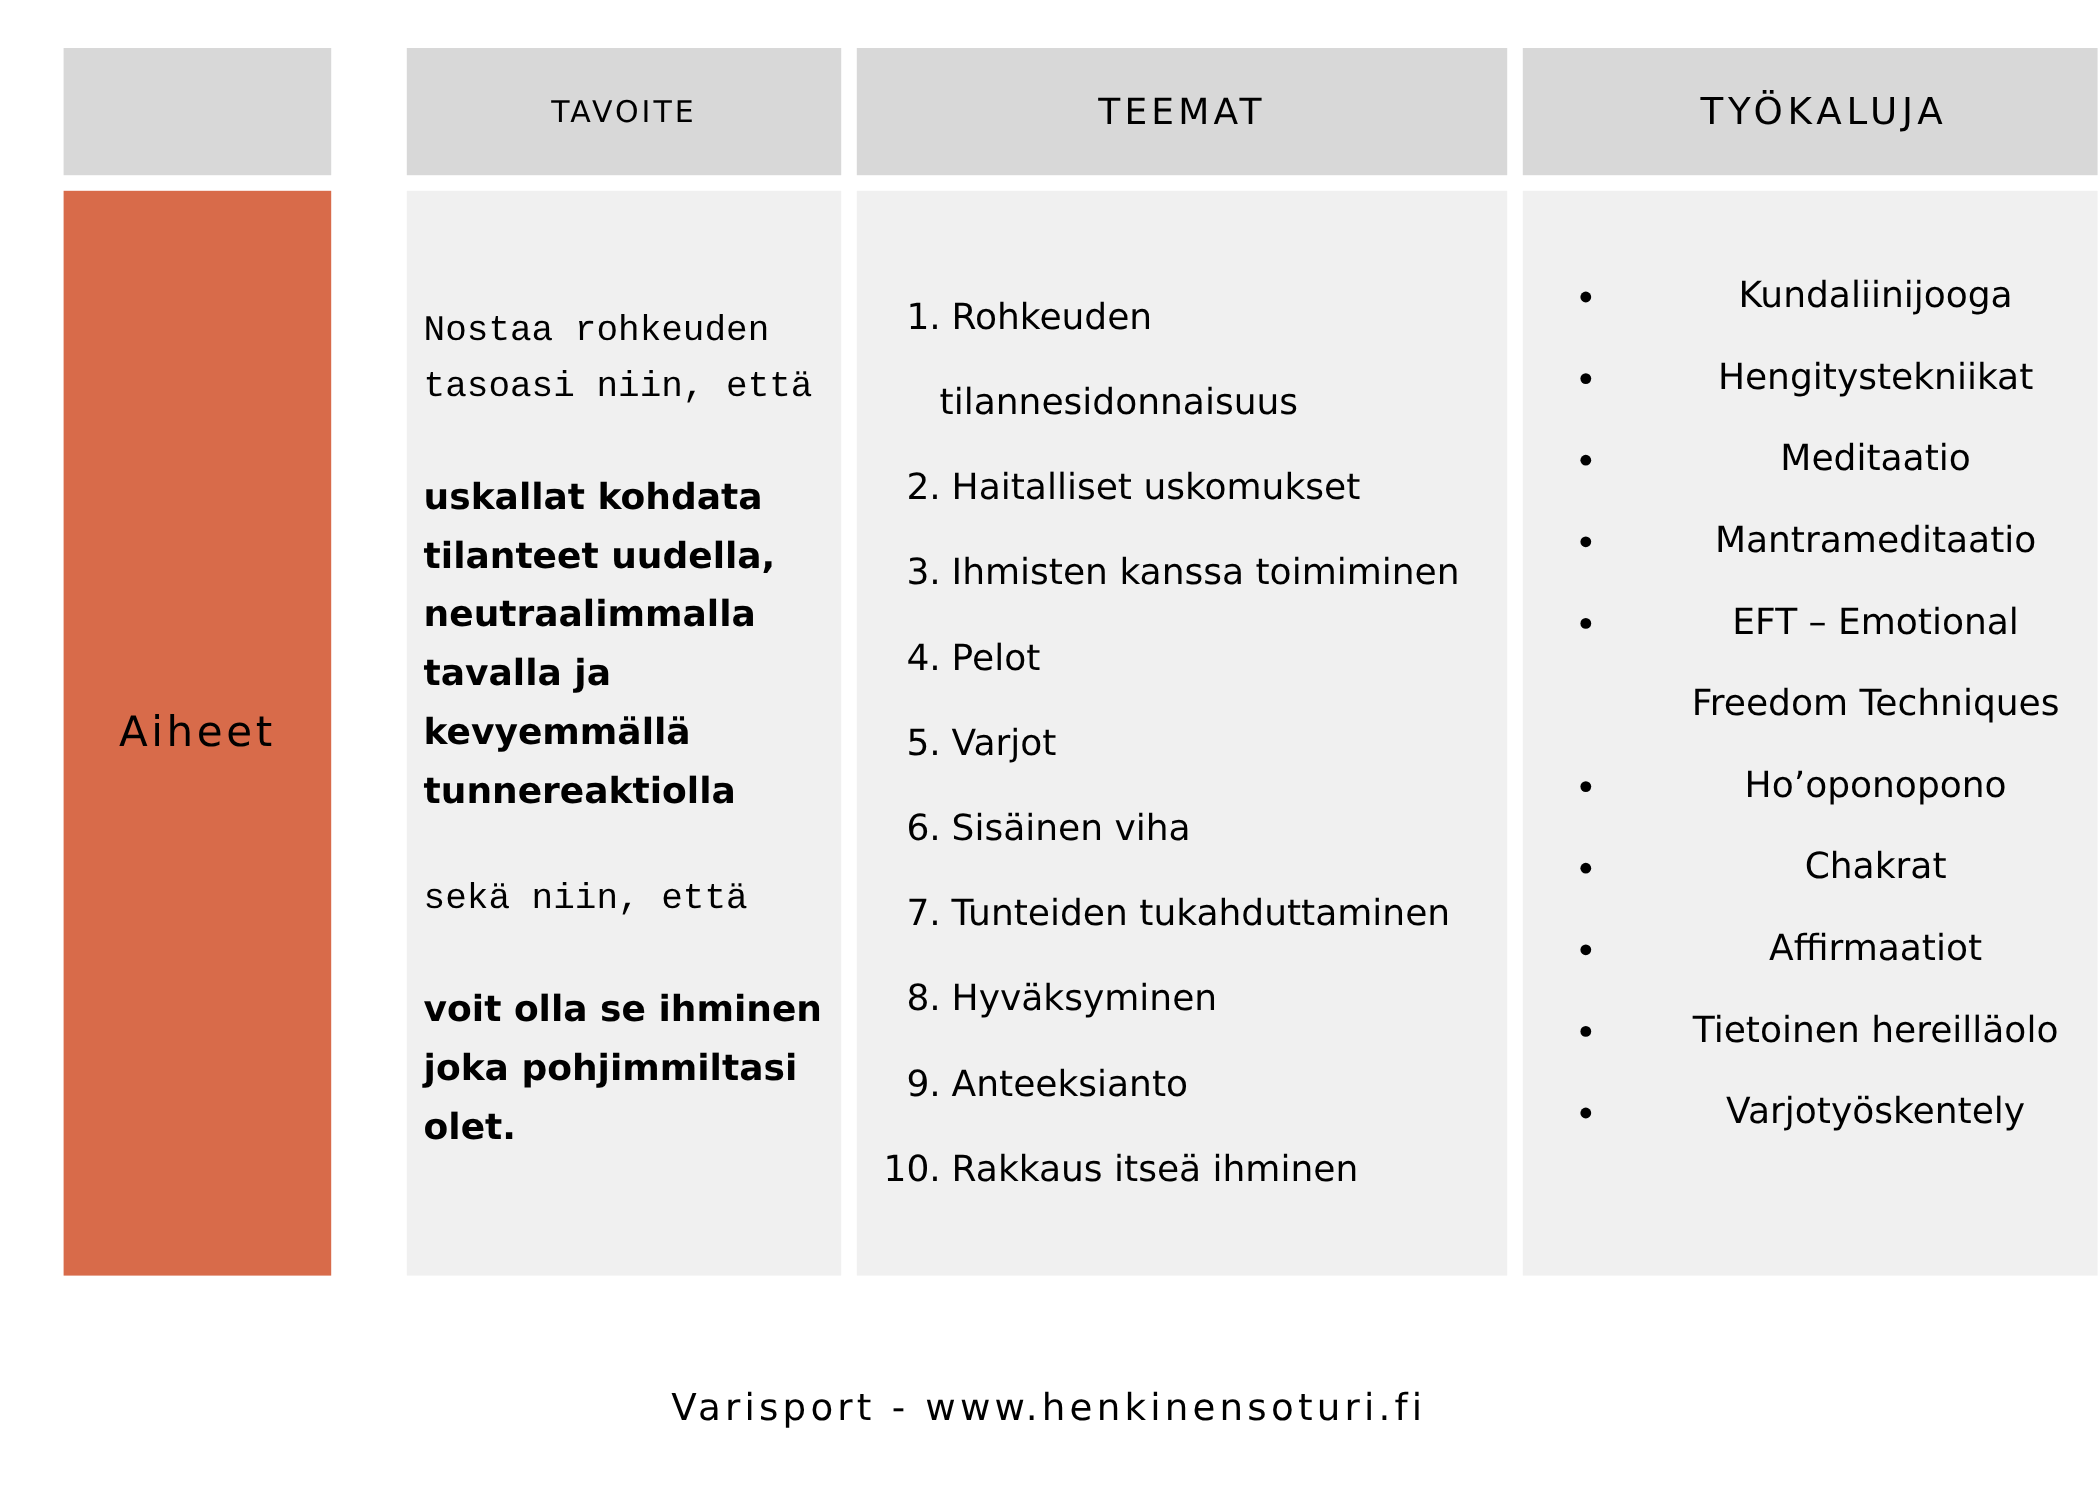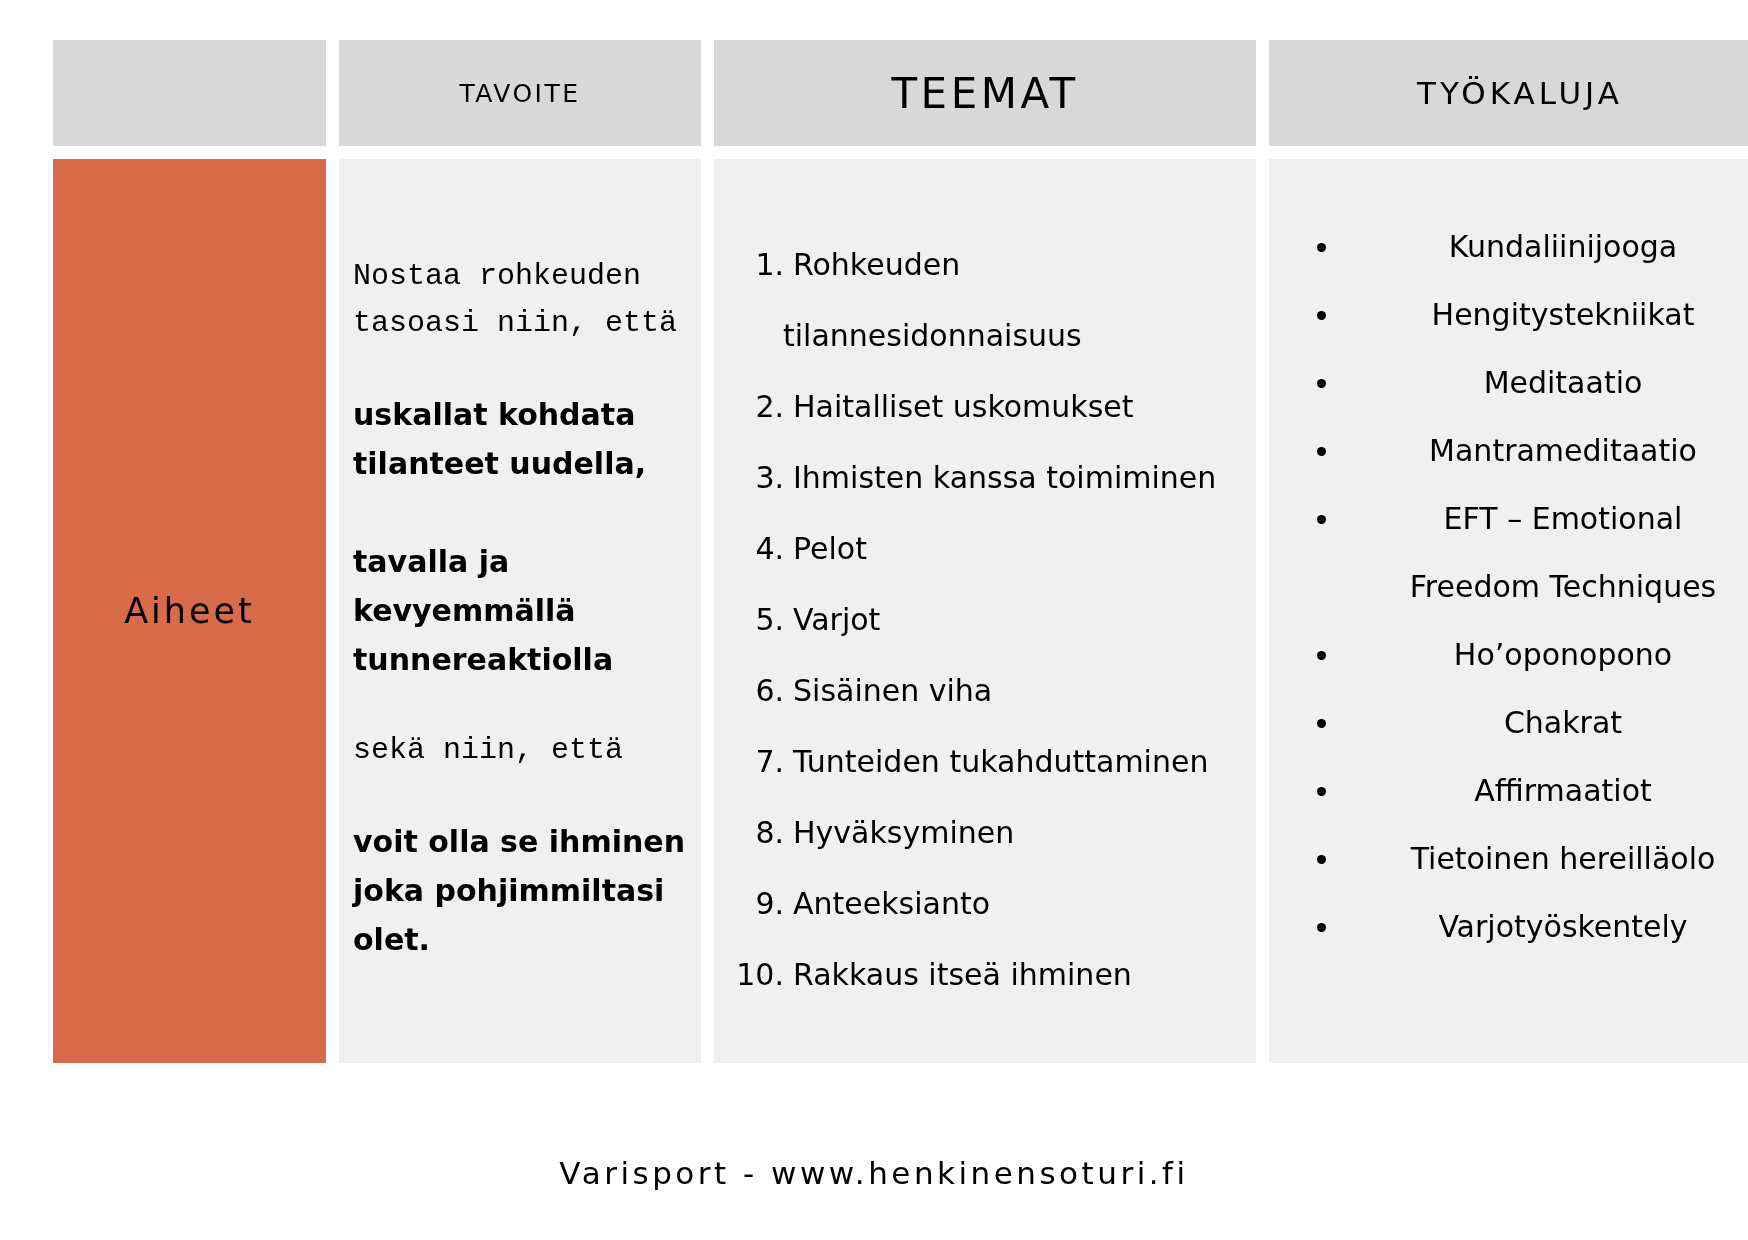--- a/index.html
+++ b/index.html
@@ -27,27 +27,27 @@
       align-items: center;
       justify-content: center;
       letter-spacing: 3px;
       font-weight: 500;
     }
     .body-cell {
       top: 159px;
       height: 904px;
       background: #f0f0f0;
     }
-    .c1 { left: 53px;   width: 273px; }
+    .c1 { left: 53px;   width: 223px; }
     .c2 { left: 339px;  width: 362px; }
     .c3 { left: 714px;  width: 542px; }
     .c4 { left: 1269px; width: 502px; text-align: center; }
 
     .hdr-tavoite { font-size: 25px; letter-spacing: 2.5px; }
-    .hdr-teemat  { font-size: 42px; letter-spacing: 3.5px; }
+    .hdr-teemat  { font-size: 30px; letter-spacing: 3.5px; }
     .hdr-tyokaluja { font-size: 31px; letter-spacing: 4px; }
 
     .row-label {
       background: #d86b4a;
       display: flex;
       align-items: center;
       justify-content: center;
     }
     .row-label span {
       font-size: 35px;
@@ -141,21 +141,21 @@
 </div>
 
 <div class="cell body-cell c2 goal">
   <p class="normal">
     <span>Nostaa rohkeuden</span><br>
     <span>tasoasi niin, että</span>
   </p>
   <p class="bold gap-1">
     <span>uskallat kohdata</span><br>
     <span>tilanteet uudella,</span><br>
-    <br>
+    <span>neutraalimmalla</span><br>
     <span>tavalla ja</span><br>
     <span>kevyemmällä</span><br>
     <span>tunnereaktiolla</span>
   </p>
   <p class="normal gap-2">sekä niin, että</p>
   <p class="bold gap-3">
     <span>voit olla se ihminen</span><br>
     <span>joka pohjimmiltasi</span><br>
     <span>olet.</span>
   </p>

